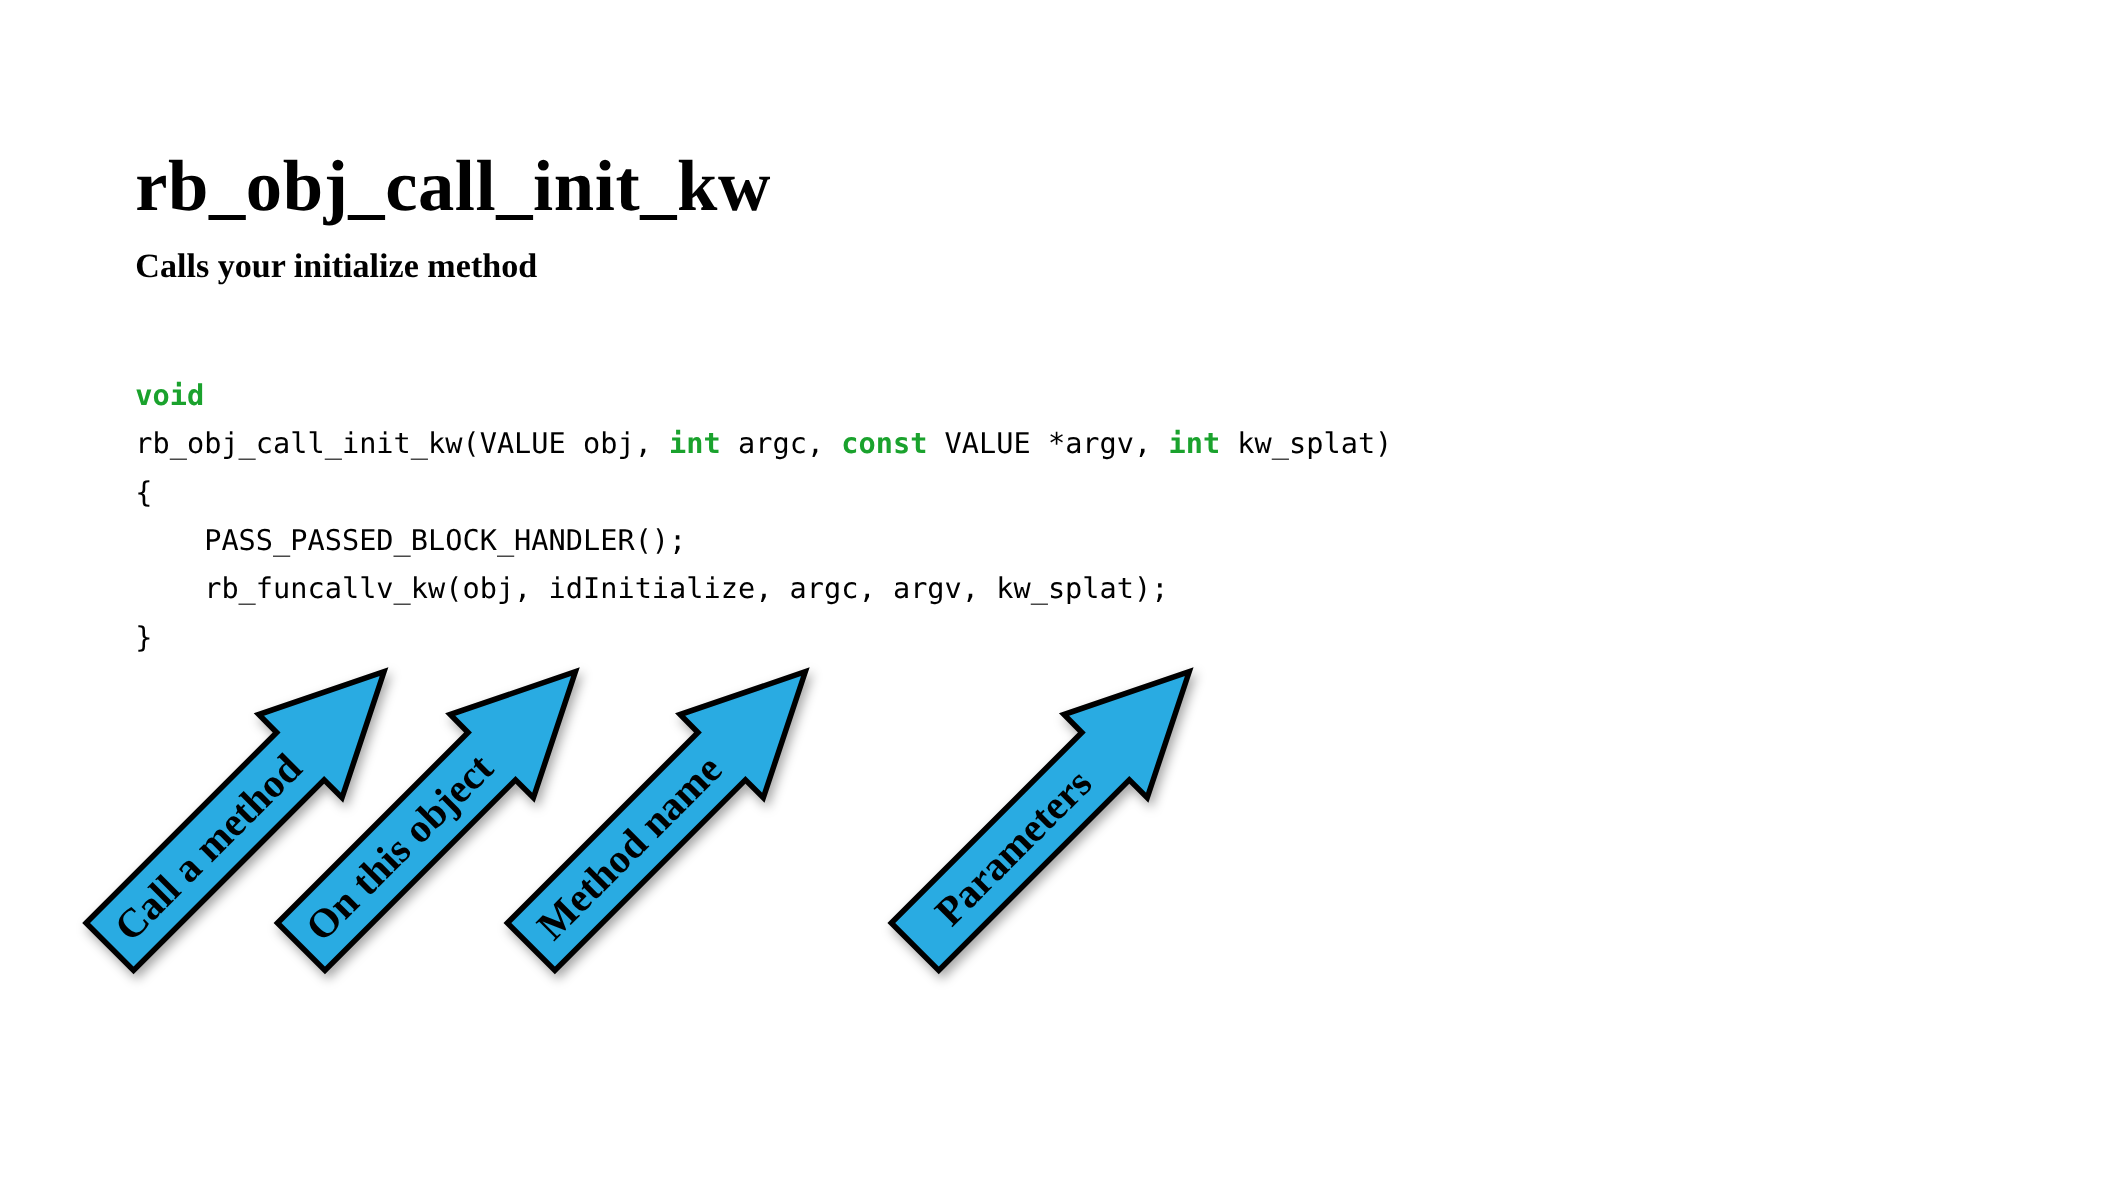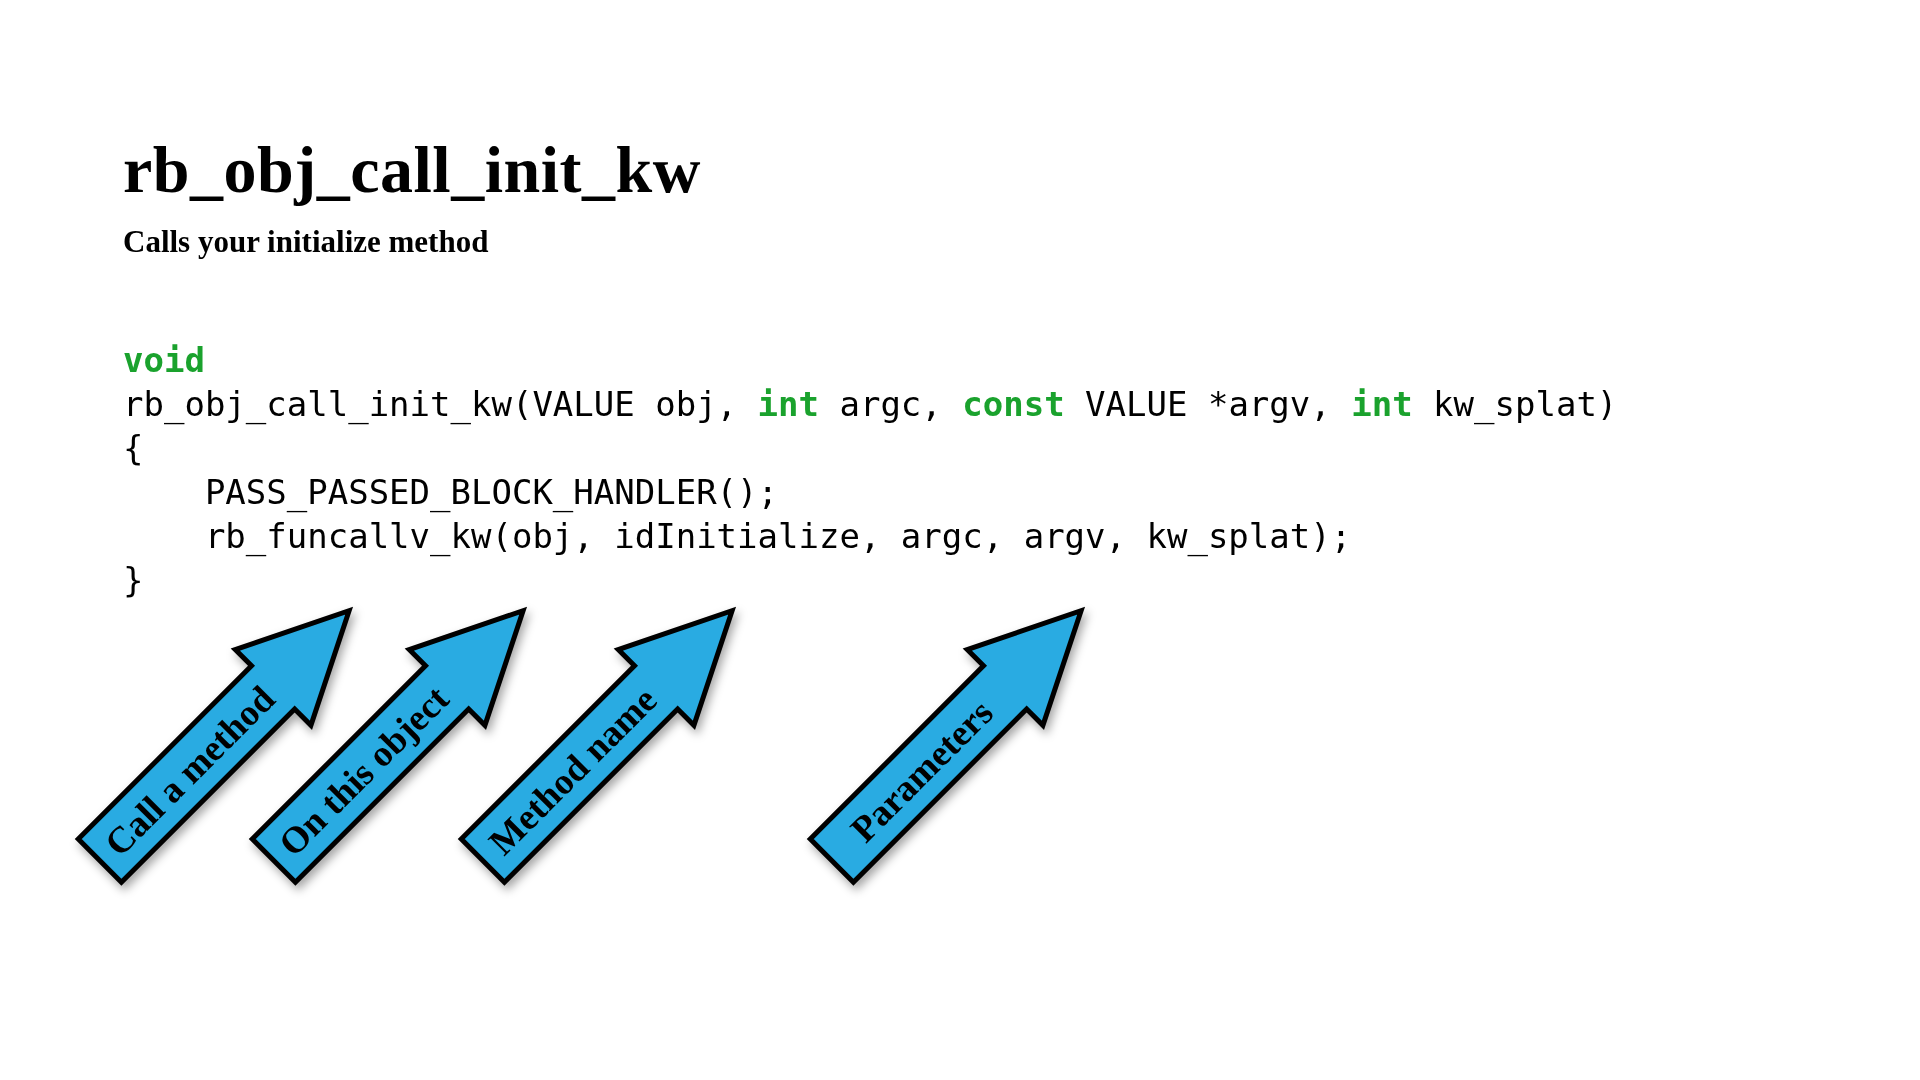--- a/index.html
+++ b/index.html
@@ -35,21 +35,21 @@
     font-weight: 700;
     font-family: "Liberation Serif", serif;
   }
 
   .code {
     position: absolute;
     left: 100px;
     top: 338px;
     margin: 0;
     font-family: "DejaVu Sans Mono", monospace;
-    font-size: 34px;
+    font-size: 26px;
     line-height: 44px;
     white-space: pre;
     color: #000000;
   }
   .code .kw {
     color: var(--kw, #1AA22D);
     font-weight: 700;
   }
 
   

